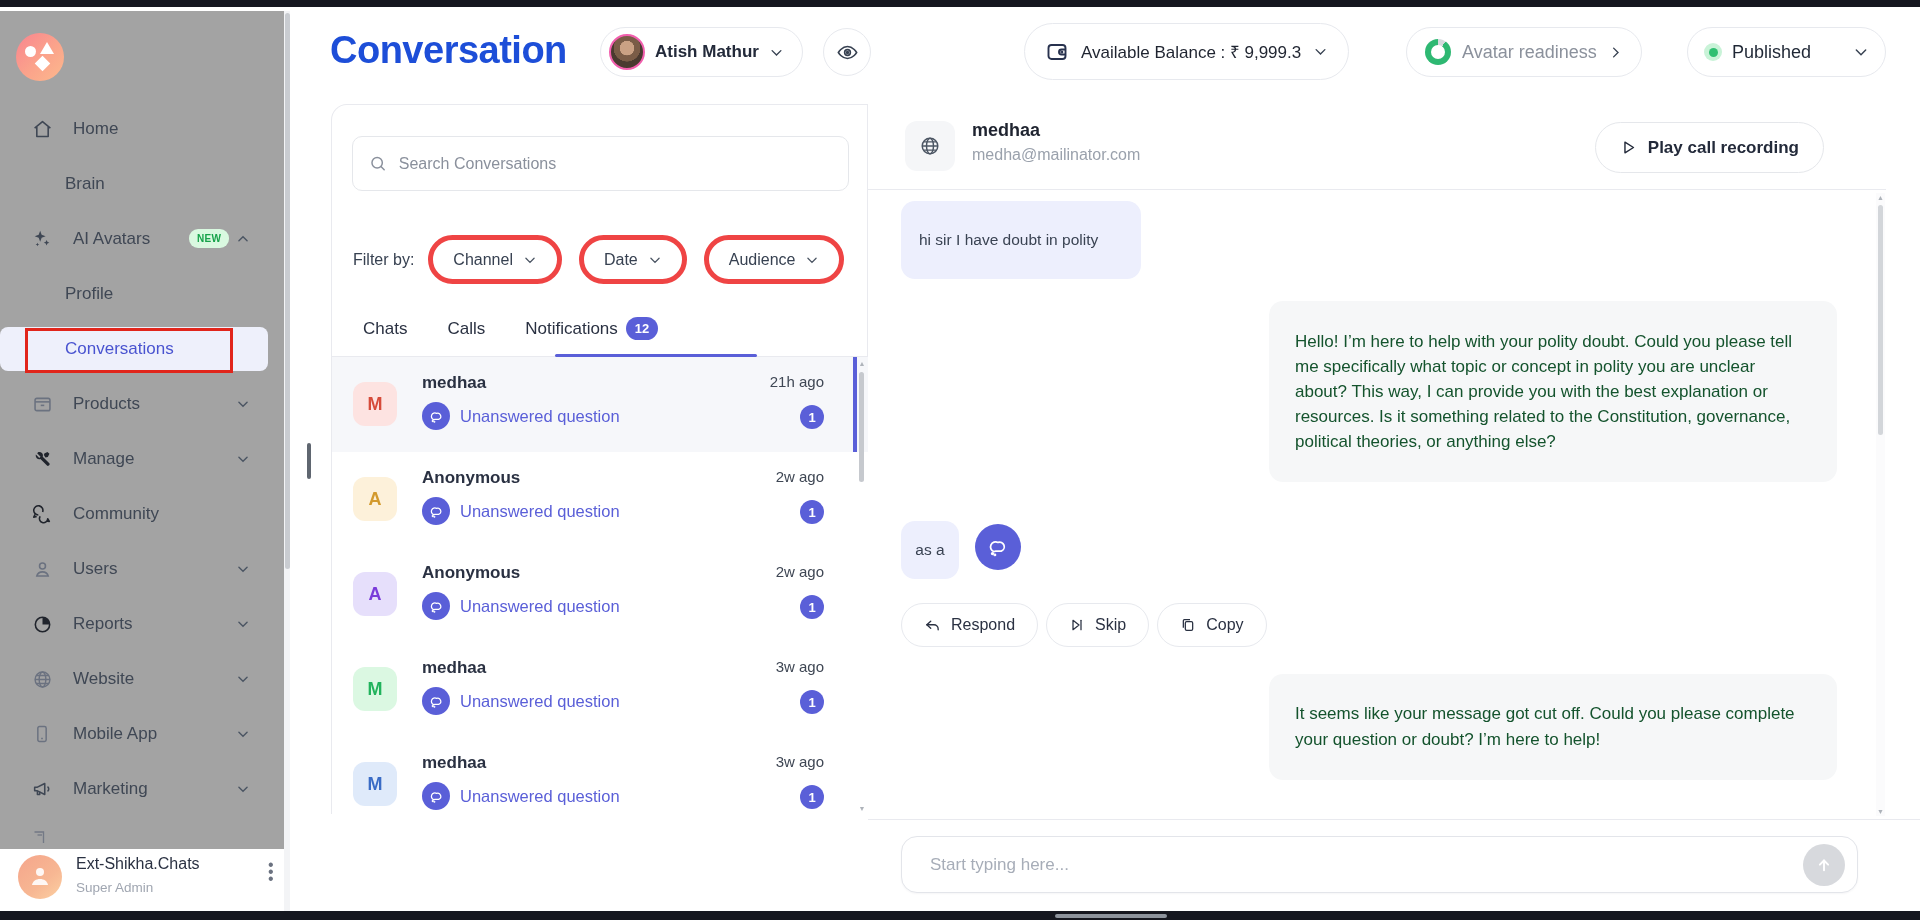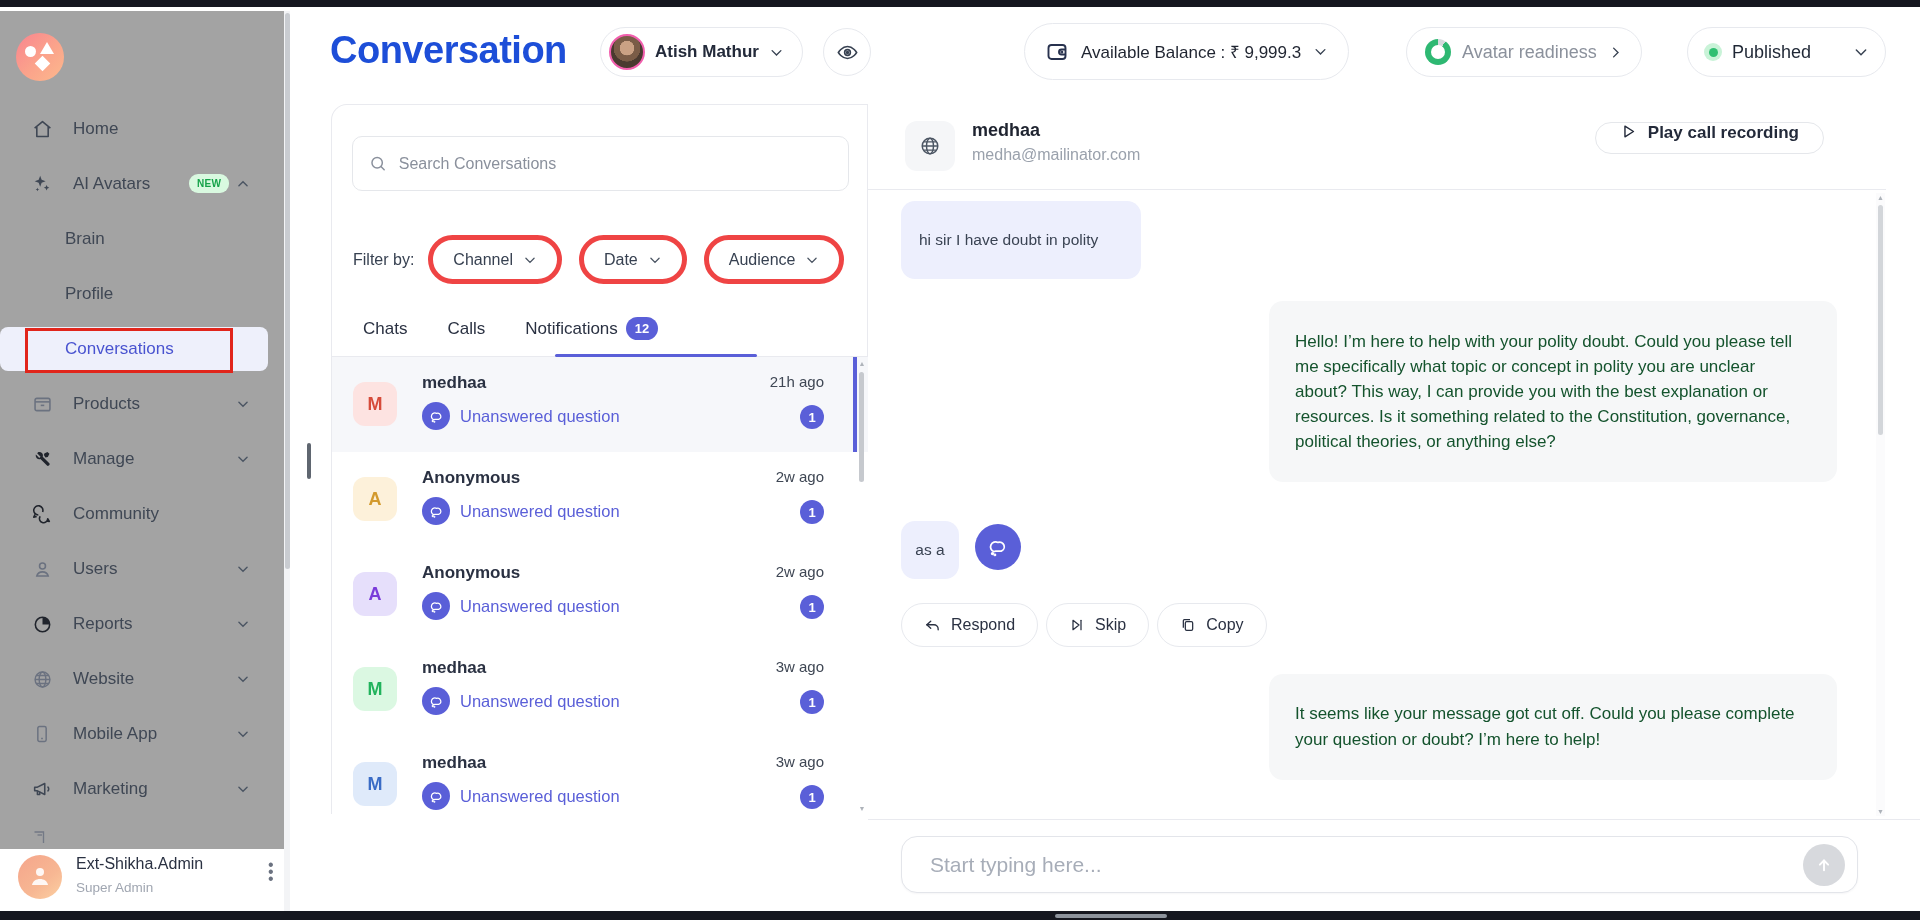--- a/index.html
+++ b/index.html
@@ -85,38 +85,38 @@
   .list-scroll .arr { position:absolute; left:0; width:8px; font-size:7px; color:#aeb3ba; text-align:center; }
   .list-scroll .thumb { position:absolute; left:1px; top:14px; width:5px; height:110px; border-radius:3px; background:#c6c9ce; }
   .mini-handle { position:absolute; left:17px; top:436px; width:4px; height:36px; border-radius:2px; background:#5f6670; }
 
   
   .chatpanel { position:absolute; left:578px; top:97px; width:1052px; height:710px; background:#fff; }
   .chat-header { position:absolute; left:0; top:0; width:1018px; height:86px; border-bottom:1px solid #e9eaef; }
   .chat-header .hav { position:absolute; left:37px; top:17px; width:50px; height:50px; border-radius:12px; background:#f5f6f8; display:flex; align-items:center; justify-content:center; color:#4b5563; }
   .chat-header .hname { position:absolute; left:104px; top:16px; font-size:18px; font-weight:700; color:#1f2430; }
   .chat-header .hemail { position:absolute; left:104px; top:42px; font-size:16px; color:#9aa1ac; }
-  .play-btn { position:absolute; right:62px; top:18px; height:32px; border:1px solid #e5e7eb; border-radius:999px; display:flex; align-items:flex-start; gap:11px; padding:0 24px; font-size:17px; font-weight:600; color:#232a3a; background:#fff; cursor:pointer; }
+  .play-btn { position:absolute; right:62px; top:18px; height:51px; border:1px solid #e5e7eb; border-radius:999px; display:flex; align-items:center; gap:11px; padding:0 24px; font-size:17px; font-weight:600; color:#232a3a; background:#fff; cursor:pointer; }
   .chat-body { position:absolute; left:0; top:87px; width:1008px; height:627px; overflow:hidden; }
   .bubble { border-radius:14px; }
   .bubble.user { background:#edeffd; color:#3a4353; }
   .bubble.bot  { background:#f6f7f8; color:#14532d; }
   .msg-user-1 { position:absolute; left:33px; top:10px; width:240px; height:78px; display:flex; align-items:center; padding:0 18px; font-size:15.5px; }
   .msg-bot-1 { position:absolute; right:39px; top:110px; width:568px; padding:28px 26px; font-size:17px; line-height:25px; }
   .msg-user-2 { position:absolute; left:33px; top:330px; width:58px; height:58px; display:flex; align-items:center; justify-content:center; font-size:15.5px; }
   .typing-ind { position:absolute; left:107px; top:333px; width:46px; height:46px; border-radius:50%; background:#5a5fd8; display:flex; align-items:center; justify-content:center; }
   .action-row { position:absolute; left:33px; top:412px; display:flex; gap:8px; }
   .action-btn { height:44px; border:1px solid #e7e9ee; border-radius:999px; background:#fff; display:flex; align-items:center; gap:10px; padding:0 22px; font-size:16px; color:#2a3142; cursor:pointer; }
   .msg-bot-2 { position:absolute; right:39px; top:483px; width:568px; padding:27px 26px; font-size:17px; line-height:26px; }
   .chat-scroll { position:absolute; left:1008px; top:89px; width:9px; height:623px; background:#fbfbfc; }
   .chat-scroll .arr { position:absolute; left:0; width:9px; font-size:7px; color:#aeb3ba; text-align:center; }
   .chat-scroll .thumb { position:absolute; left:2px; top:12px; width:5px; height:230px; border-radius:3px; background:#d3d6da; }
   .composer-wrap { position:absolute; left:0; top:715px; width:1052px; height:89px; border-top:1px solid #e9eaef; background:#fff; }
   .composer { position:absolute; left:33px; top:16px; width:957px; height:57px; border:1px solid #e3e5ea; border-radius:16px; display:flex; align-items:center; padding:0 12px 0 28px; background:#fff; box-shadow:0 1px 2px rgba(20,24,40,.04); }
-  .composer input { flex:1; border:none; outline:none; font-size:21px; color:#374151; background:transparent; }
+  .composer input { flex:1; border:none; outline:none; font-size:17px; color:#374151; background:transparent; }
   .composer input::placeholder { color:#a7adb8; }
   .send-btn { width:42px; height:42px; border-radius:50%; background:#d7d9dd; display:flex; align-items:center; justify-content:center; cursor:pointer; flex:none; }
 </style>
 </head>
 <body>
 
 <div class="topbar"></div>
 
 <div class="app">
 
@@ -130,38 +130,38 @@
     <div class="nav">
       <div class="nav-item">
         <span class="nicon">
           <svg width="21" height="21" viewBox="0 0 24 24" fill="none" stroke="#3f4754" stroke-width="1.8" stroke-linejoin="round">
               <path d="M3 10.5 12 3l9 7.5"></path>
               <path d="M5.5 9v11h13V9"></path>
             </svg>
         </span>
         <span class="nlabel">Home</span>
       </div>
+      <div class="nav-item sub">
+        <span class="nlabel">Brain</span>
+      </div>
       <div class="nav-item">
         <span class="nicon">
           <svg width="22" height="22" viewBox="0 0 24 24" fill="#3f4754">
               <path d="M10 3l1.6 4.4L16 9l-4.4 1.6L10 15l-1.6-4.4L4 9l4.4-1.6z"></path>
               <path d="M17 13l.9 2.1L20 16l-2.1.9L17 19l-.9-2.1L14 16l2.1-.9z"></path>
               <path d="M7 16l.6 1.4L9 18l-1.4.6L7 20l-.6-1.4L5 18l1.4-.6z"></path>
             </svg>
         </span>
         <span class="nlabel">AI Avatars</span>
         <span class="badge-new">NEW</span>
         <span class="chev">
           <svg width="14" height="14" viewBox="0 0 24 24" fill="none" stroke="#4b5563" stroke-width="2.4" stroke-linecap="round">
               <path d="M5 15l7-7 7 7"></path>
             </svg>
         </span>
-      </div>
-      <div class="nav-item sub">
-        <span class="nlabel">Brain</span>
       </div>
       <div class="nav-item sub">
         <span class="nlabel">Profile</span>
       </div>
       <div class="nav-item sub active-row">
         <span class="nlabel">Conversations</span>
       </div>
       <div class="nav-item">
         <span class="nicon">
           <svg width="21" height="21" viewBox="0 0 24 24" fill="none" stroke="#6b7280" stroke-width="1.8" stroke-linejoin="round">
@@ -284,21 +284,21 @@
 
     <div class="annotation-box"></div>
 
     <div class="side-user">
       <div class="uav">
         <svg width="24" height="24" viewBox="0 0 24 24" fill="#fff" opacity=".9">
             <circle cx="12" cy="8" r="4"></circle>
             <path d="M4 21c.8-4 4-6 8-6s7.2 2 8 6z"></path>
           </svg>
       </div>
-      <div class="uname">Ext-Shikha.Admin</div>
+      <div class="uname">Ext-Shikha.Chats</div>
       <div class="urole">Super Admin</div>
       <div class="kebab">•<br>•<br>•</div>
     </div>
 
     <div class="side-scroll">
         <div class="thumb"></div>
       </div>
   </div>
 
   <div class="main">

